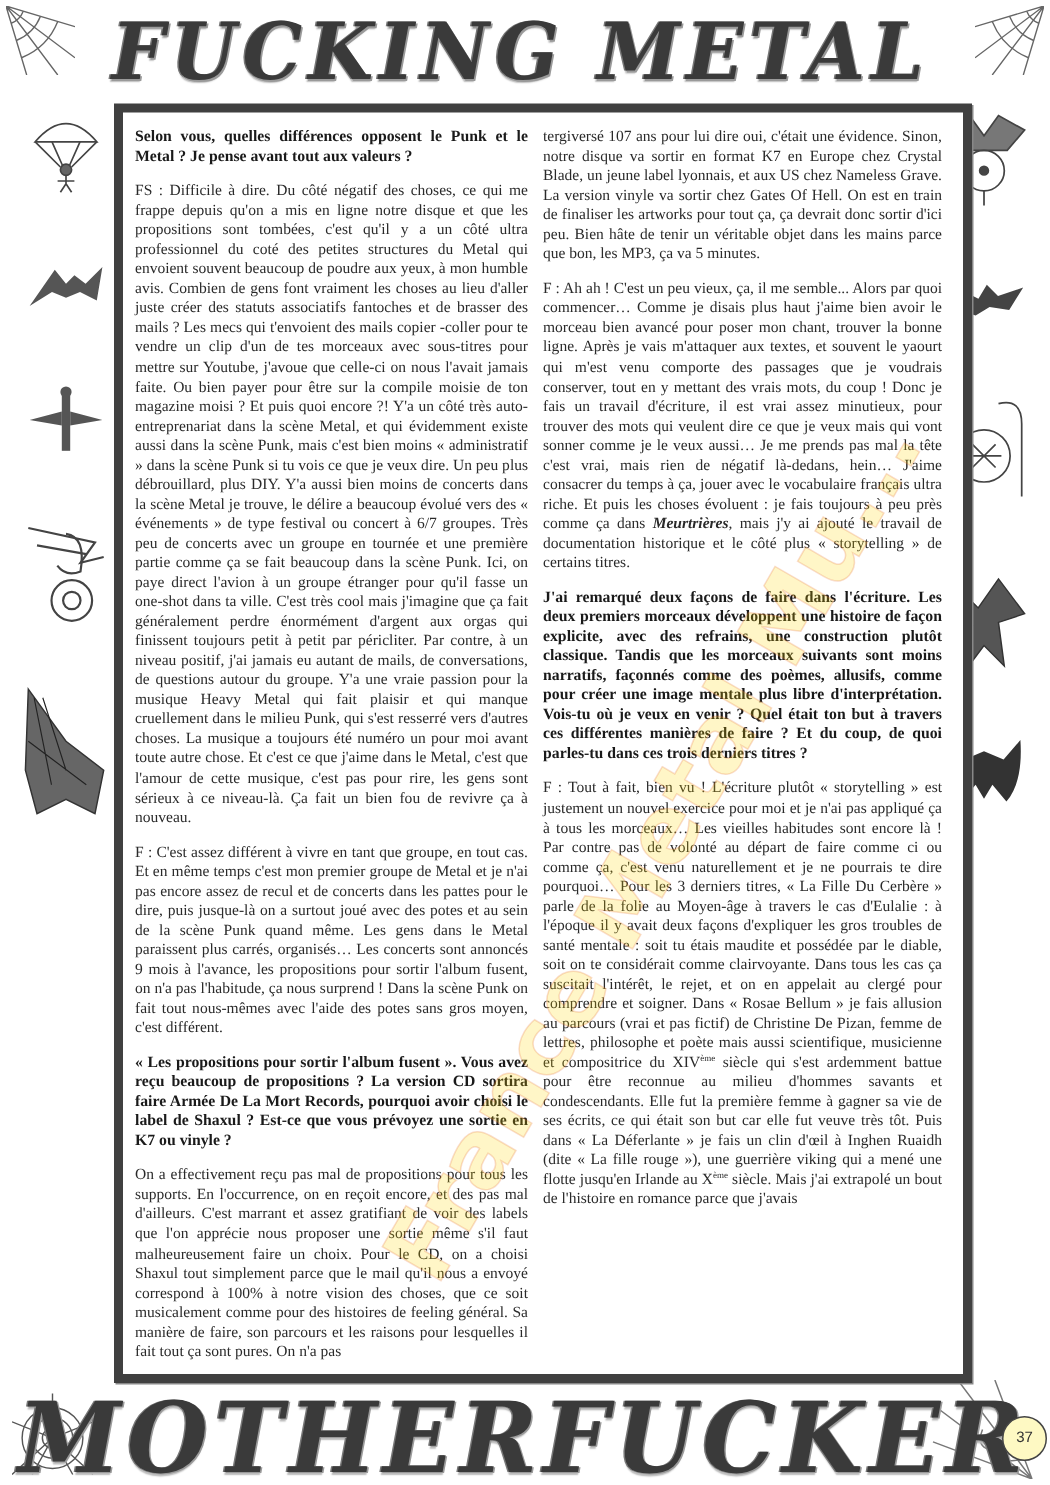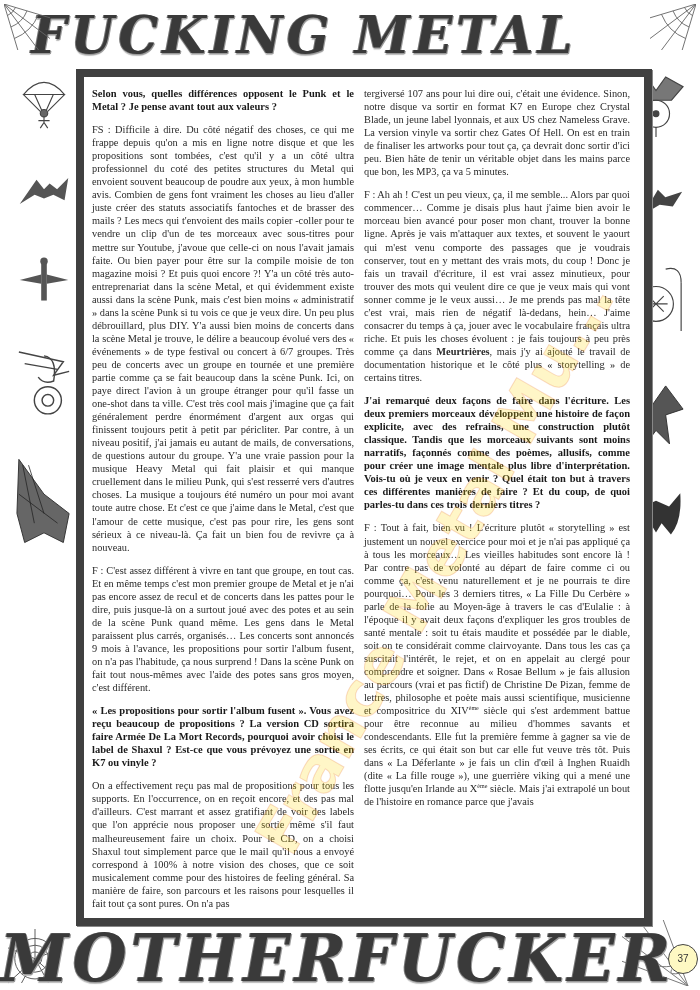--- a/index.html
+++ b/index.html
@@ -1,31 +1,31 @@
 <!DOCTYPE html>
 <html><head>
 <meta charset="utf-8">
 <style>
   html, body { margin:0; padding:0; }
   body { width:700px; height:990px; background:#ffffff; position:relative; overflow:hidden; font-family:"Liberation Serif", serif; color:#2a2a2a; }
-  .banner { position:absolute; left:0; width:608px; text-align:center; font-family:"DejaVu Serif", serif; font-weight:bold; color:#3a3a3a; letter-spacing:4px; }
+  .banner { position:absolute; left:0; width:608px; text-align:right; font-family:"DejaVu Serif", serif; font-weight:bold; color:#3a3a3a; letter-spacing:4px;padding-left:12px; }
   .banner span { display:inline-block; }
   .banner-top { top:4px; height:62px; font-size:50px; line-height:62px; }
   .banner-bottom { top:930px; height:58px; font-size:62px; line-height:58px; }
   .banner-text { text-shadow: 1px 1px 0 #9a9a9a, -1px 0 0 #777, 0 2px 1px #bbb; font-style:italic; transform:scaleY(1.05); }
   .web { position:absolute; width:46px; height:46px; }
   .web svg { width:100%; height:100%; }
-  .frame { position:absolute; left:76px; top:69px; width:560px; height:841px; border:8px solid #404040; box-shadow: 1px 1px 0 #888; background:#fff; }
+  .frame { position:absolute; left:76px; top:69px; width:560px; height:841px; border:6px solid #404040; box-shadow: 1px 1px 0 #888; background:#fff; }
   .col { position:absolute; top:10px; width:262px; font-size:10.35px; line-height:13.05px; text-align:justify; }
   .col-left { left:8px; }
   .col-right { left:280px; width:266px; }
   .col p { margin:0 0 10px 0; }
   .q { font-weight:bold; color:#1a1a1a; font-size:10.5px; }
   .spk { }
-  .b { font-weight:bold; }
+  .b { font-weight:bold;font-style:italic; }
   sup { font-size:6px; vertical-align:top; line-height:8px; }
   .side { position:absolute; width:60px; display:flex; flex-direction:column; align-items:center; }
   .side-left { left:14px; top:74px; }
   .side-right { left:626px; top:74px; }
   .deco { width:58px; height:56px; margin-bottom:33px; }
   .deco svg { width:100%; height:100%; }
   .pagenum { position:absolute; left:668px; top:944px; width:28px; height:28px; border:1.5px solid #444; border-radius:50%; background:#fef9c3; text-align:center; line-height:28px; font-family:"Liberation Sans", sans-serif; font-size:10px; color:#333; }
   .watermark { position:absolute; left:150px; top:250px; width:420px; height:600px; pointer-events:none; }
   .watermark span { position:absolute; left:-40px; top:280px; font-family:"DejaVu Sans", sans-serif; font-weight:bold; font-size:62px; color:rgba(255,215,0,0.22); transform:rotate(-60deg); white-space:nowrap; -webkit-text-stroke:1px rgba(230,120,60,0.25); }
 </style>

